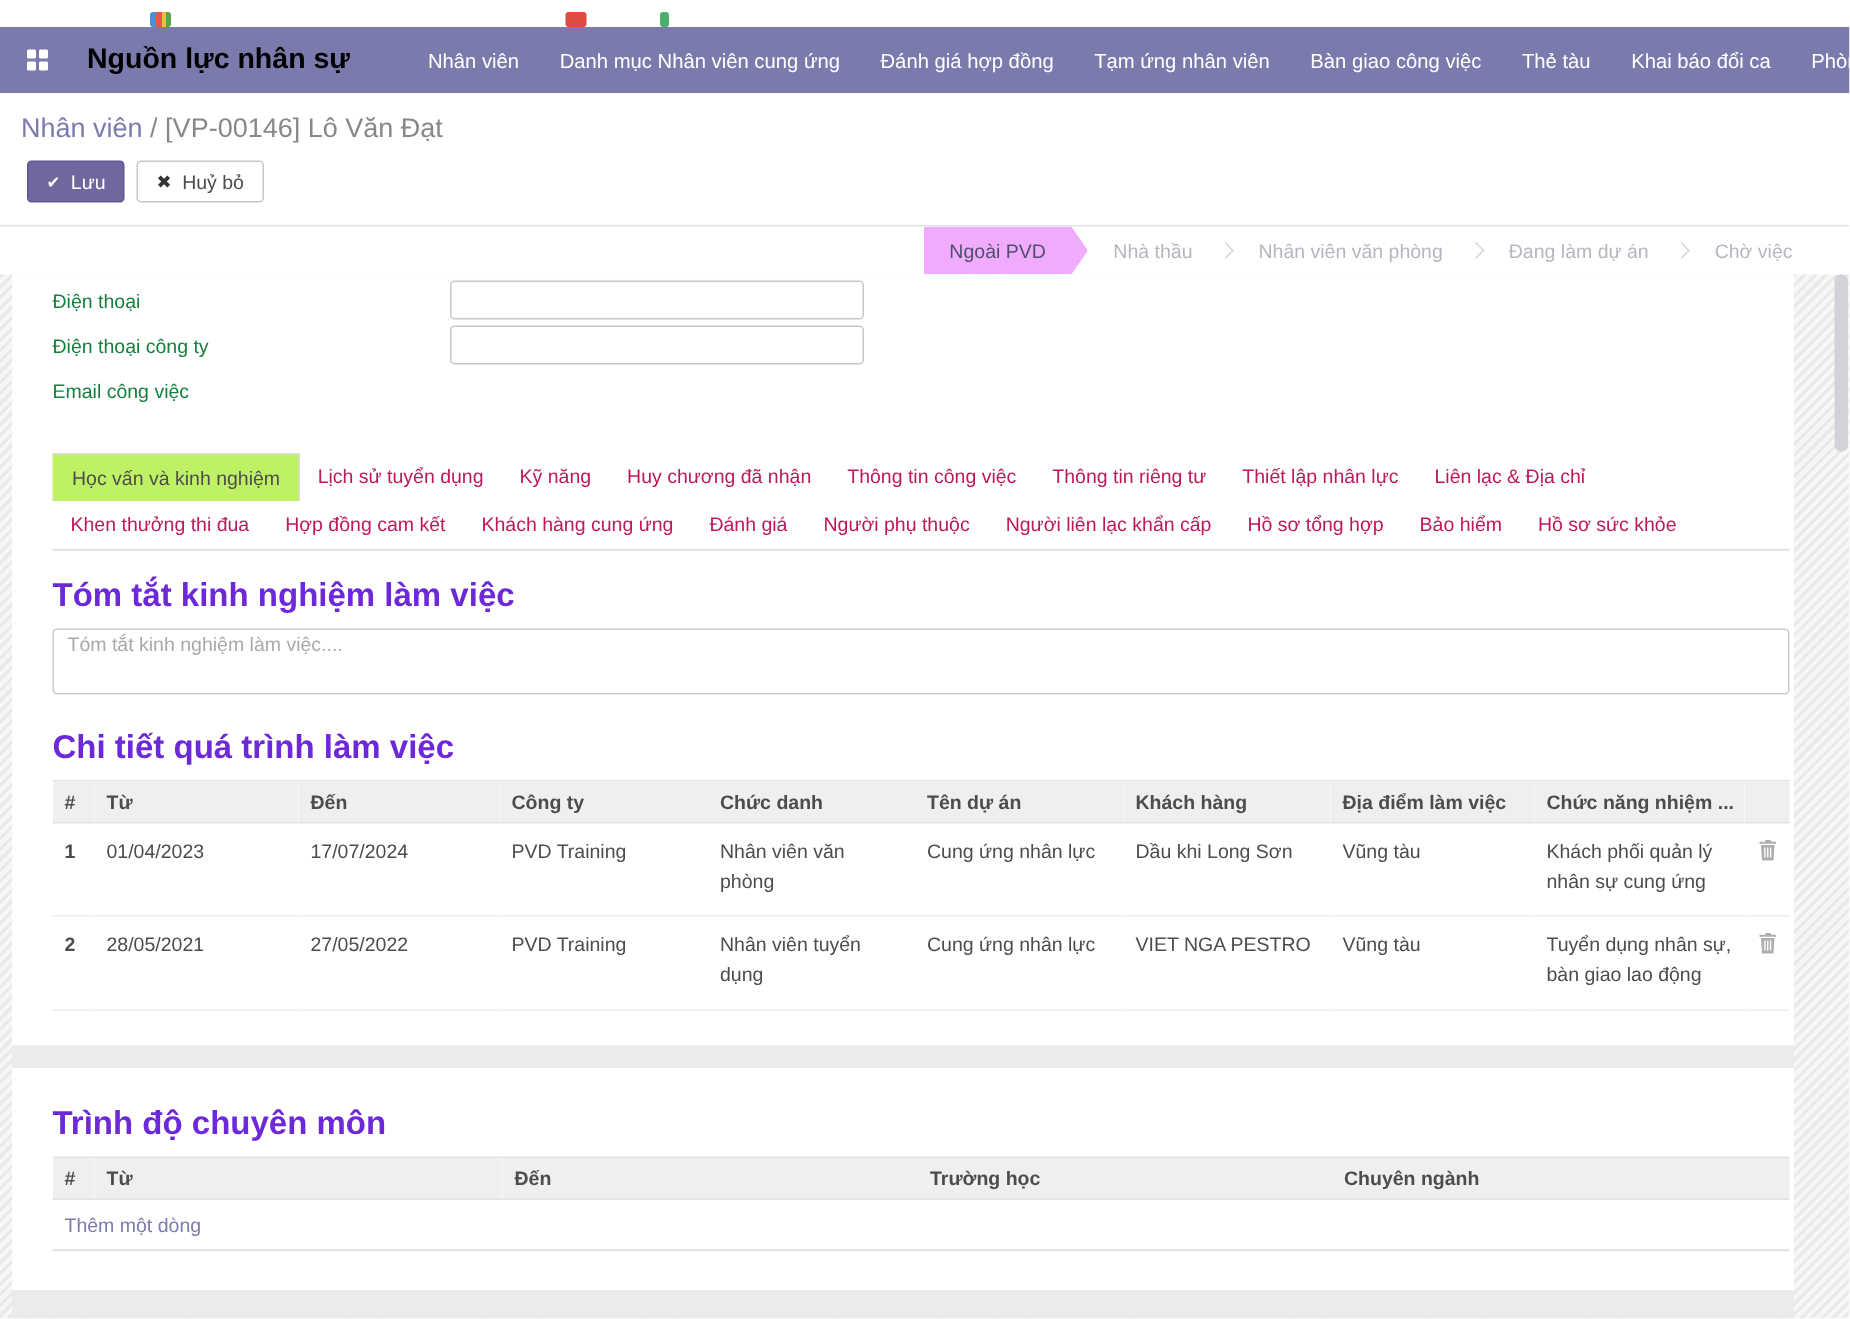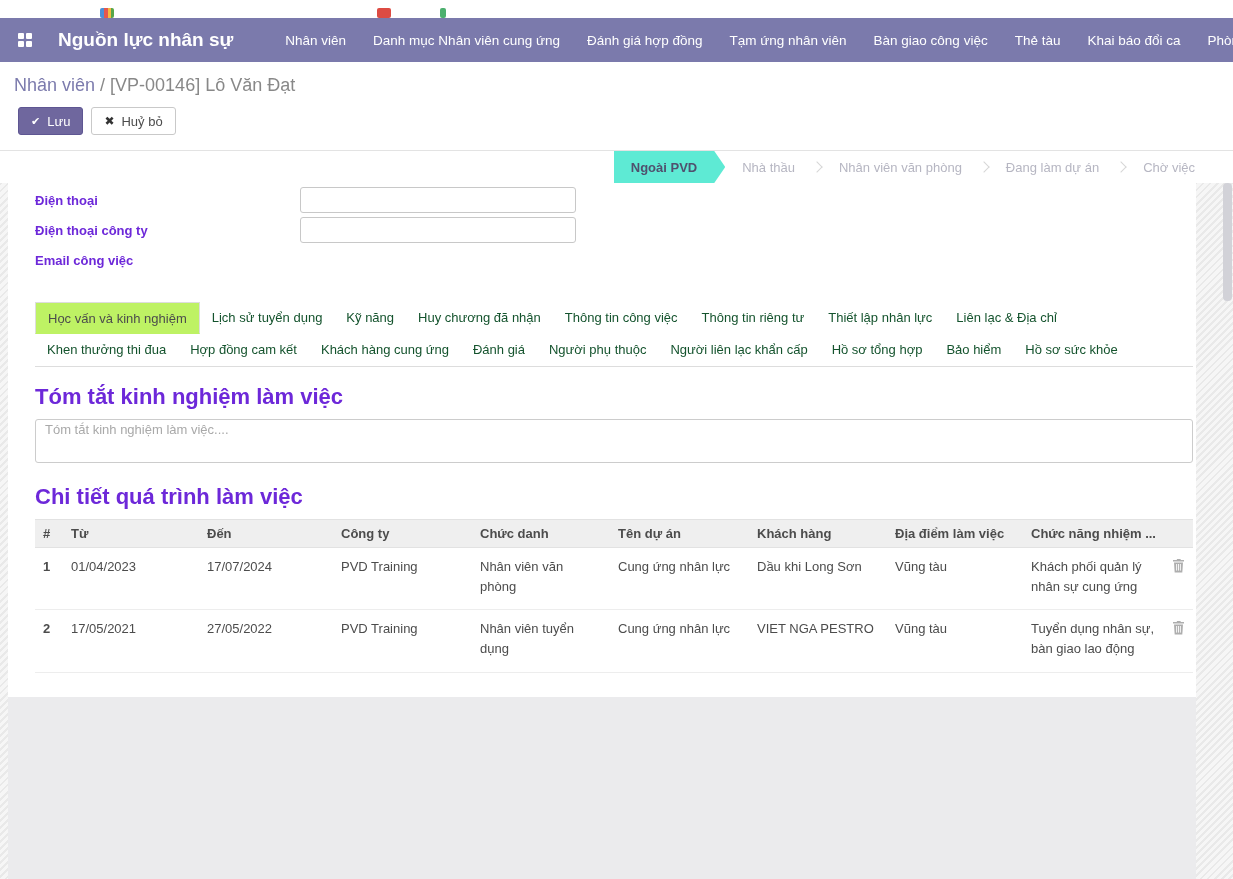--- a/index.html
+++ b/index.html
@@ -11,60 +11,60 @@
   
   .browser-strip { height:18px; background:#fff; position:relative; }
   .fav { position:absolute; top:8px; width:14px; height:10px; border-radius:2px; }
   .fav-a { left:100px; background:linear-gradient(90deg,#4a90d9 0 4px,#e3574f 4px 8px,#f5b942 8px 11px,#57a64a 11px 14px); }
   .fav-b { left:377px; background:#dd4b43; }
   .fav-c { left:440px; width:6px; background:#4caf6e; }
   
   .navbar { height:44px; background:#7b7aac; display:flex; align-items:center; padding:0 18px; }
   .apps-icon { display:grid; grid-template-columns:6px 6px; grid-auto-rows:6px; gap:2px; cursor:pointer; }
   .apps-icon i { background:#fff; border-radius:1px; }
-  .brand { color:#ffffff; font-size:19px; font-weight:bold; margin-left:26px; white-space:nowrap; }
+  .brand { color:#000000; font-size:19px; font-weight:bold; margin-left:26px; white-space:nowrap; }
   .topmenu { display:flex; margin-left:52px; gap:27px; flex:1; }
   .topmenu a { color:#fff; font-size:13.5px; text-decoration:none; white-space:nowrap; cursor:pointer; }
   
   .control-panel { background:#fff; padding:13px 0 0 14px; height:88px; }
   .breadcrumb { font-size:18px; color:#888; }
   .breadcrumb a { color:#7c7bad; text-decoration:none; cursor:pointer; }
   .button-row { margin:11px 0 0 4px; display:flex; gap:8px; }
   .btn { font-size:13px; height:28px; padding:0 12px; border-radius:3px; display:inline-flex;
          align-items:center; gap:7px; cursor:pointer; font-family:inherit; }
   .btn-save { background:#6f679e; border:1px solid #5e5692; color:#fff; }
   .btn-save .ic { font-size:11px; }
   .btn-discard { background:#fff; border:1px solid #c9c9c9; color:#4c4c4c; }
   .btn-discard .ic { font-size:12px; color:#333; }
   
   .status-row { height:33px; border-top:1px solid #e3e3e3; background:#fff; display:flex;
                 justify-content:flex-end; align-items:stretch; padding-right:21px; }
   .step { font-size:13px; color:#b6b6c2; display:flex; align-items:center; padding:0 17px; cursor:pointer; white-space:nowrap; }
-  .step.active { background:#5eead4; color:#50506e; font-weight:bold; padding-right:28px;
+  .step.active { background:#f0abfc; color:#50506e; font-weight:normal; padding-right:28px;
                  clip-path:polygon(0 0, calc(100% - 11px) 0, 100% 50%, calc(100% - 11px) 100%, 0 100%); }
   .chev { align-self:center; width:8px; height:8px; border-top:1px solid #d6d6d6; border-right:1px solid #d6d6d6;
           transform:rotate(45deg); margin:0 1px; }
   
   .page-bg { position:absolute; top:183px; left:0; right:0; bottom:0;
              background:repeating-linear-gradient(135deg,#e9e9e9 0 2px,#f6f6f6 2px 5px);
              display:flex; flex-direction:column; }
   .sheet { background:#fff; margin:0 37px 0 8px; padding:0 3px 0 27px; }
   .sheet1 { height:514px; padding-top:4px; overflow:hidden; }
   .sheet2 { padding-top:24px; padding-bottom:26px; }
   .band { height:15px; background:#ebebed; margin:0 37px 0 8px; }
   .band-bottom { flex:1; }
   
   .field-row { display:flex; margin-bottom:4px; }
-  .field-label { width:265px; font-size:13px; font-weight:bold; color:#6d28d9; padding-top:6px; }
+  .field-label { width:265px; font-size:13px; font-weight:normal; color:#15803d; padding-top:6px; }
   .o-input { width:276px; height:26px; border:1px solid #c8c8c8; border-radius:3px;
              font-size:13px; padding:0 7px; color:#4c4c4c; font-family:inherit; }
   
   .notebook { margin-top:34px; border-bottom:1px solid #ddd; }
   .tab-row { display:flex; }
-  .tab { height:32px; line-height:31px; padding:0 12px; font-size:13px; color:#14532d;
+  .tab { height:32px; line-height:31px; padding:0 12px; font-size:13px; color:#be185d;
          white-space:nowrap; cursor:pointer; }
   .tab.active { border:1px solid #ddd; border-bottom-color:transparent; background:#bef264; color:#4c4c4c; }
   
   .section-title { font-size:22px; font-weight:bold; color:#6d28d9; margin:17px 0 9px; }
   .summary-ta { width:100%; height:44px; border:1px solid #ccc; border-radius:3px; resize:none;
                 font-size:13px; padding:2px 9px; color:#4c4c4c; font-family:inherit; }
   .summary-ta::placeholder { color:#a9a9a9; }
   
   table.o-table { width:100%; border-collapse:collapse; font-size:13px; color:#4c4c4c; table-layout:fixed; }
   .o-table thead th { background:#efefef; border-top:1px solid #e2e2e2; border-bottom:1px solid #e2e2e2;
@@ -221,21 +221,21 @@
           <td class="trash-cell">
             <svg width="13" height="14" viewBox="0 0 13 14">
                 <path fill="#aeaeae" d="M4.6 0h3.8l.5 1.1H12v1.4H1V1.1h4.1z"></path>
                 <path fill="#aeaeae" d="M2 3.4h9l-.7 10.2H2.7z"></path>
                 <path stroke="#fff" stroke-width="0.9" d="M4.6 5v6.6M6.5 5v6.6M8.4 5v6.6"></path>
               </svg>
           </td>
         </tr>
         <tr>
           <td class="num">2</td>
-          <td>17/05/2021</td>
+          <td>28/05/2021</td>
           <td>27/05/2022</td>
           <td>PVD Training</td>
           <td>Nhân viên tuyển dụng</td>
           <td>Cung ứng nhân lực</td>
           <td>VIET NGA PESTRO</td>
           <td>Vũng tàu</td>
           <td>Tuyển dụng nhân sự, bàn giao lao động</td>
           <td class="trash-cell">
             <svg width="13" height="14" viewBox="0 0 13 14">
                 <path fill="#aeaeae" d="M4.6 0h3.8l.5 1.1H12v1.4H1V1.1h4.1z"></path>
@@ -244,17 +244,41 @@
               </svg>
           </td>
         </tr>
       </tbody>
     </table>
     
   </div>
 
   <div class="band"></div>
 
+  <div class="sheet sheet2">
+    <h2 class="section-title" style="margin-top:0">Trình độ chuyên môn</h2>
+    <table class="o-table">
+      <colgroup>
+        <col style="width:28px">
+          <col style="width:272px">
+          <col style="width:277px">
+          <col style="width:276px">
+          <col>
+          <col style="width:33px">
+      </colgroup>
+      <thead>
+        <tr>
+          <th class="num">#</th>
+          <th>Từ</th>
+          <th>Đến</th>
+          <th>Trường học</th>
+          <th>Chuyên ngành</th>
+          <th></th>
+        </tr>
+      </thead>
+    </table>
+    <div class="add-line">Thêm một dòng</div>
+  </div>
 
   <div class="band band-bottom"></div>
 </div>
 
 <div class="scroll-thumb"></div>
 
 </body></html>

